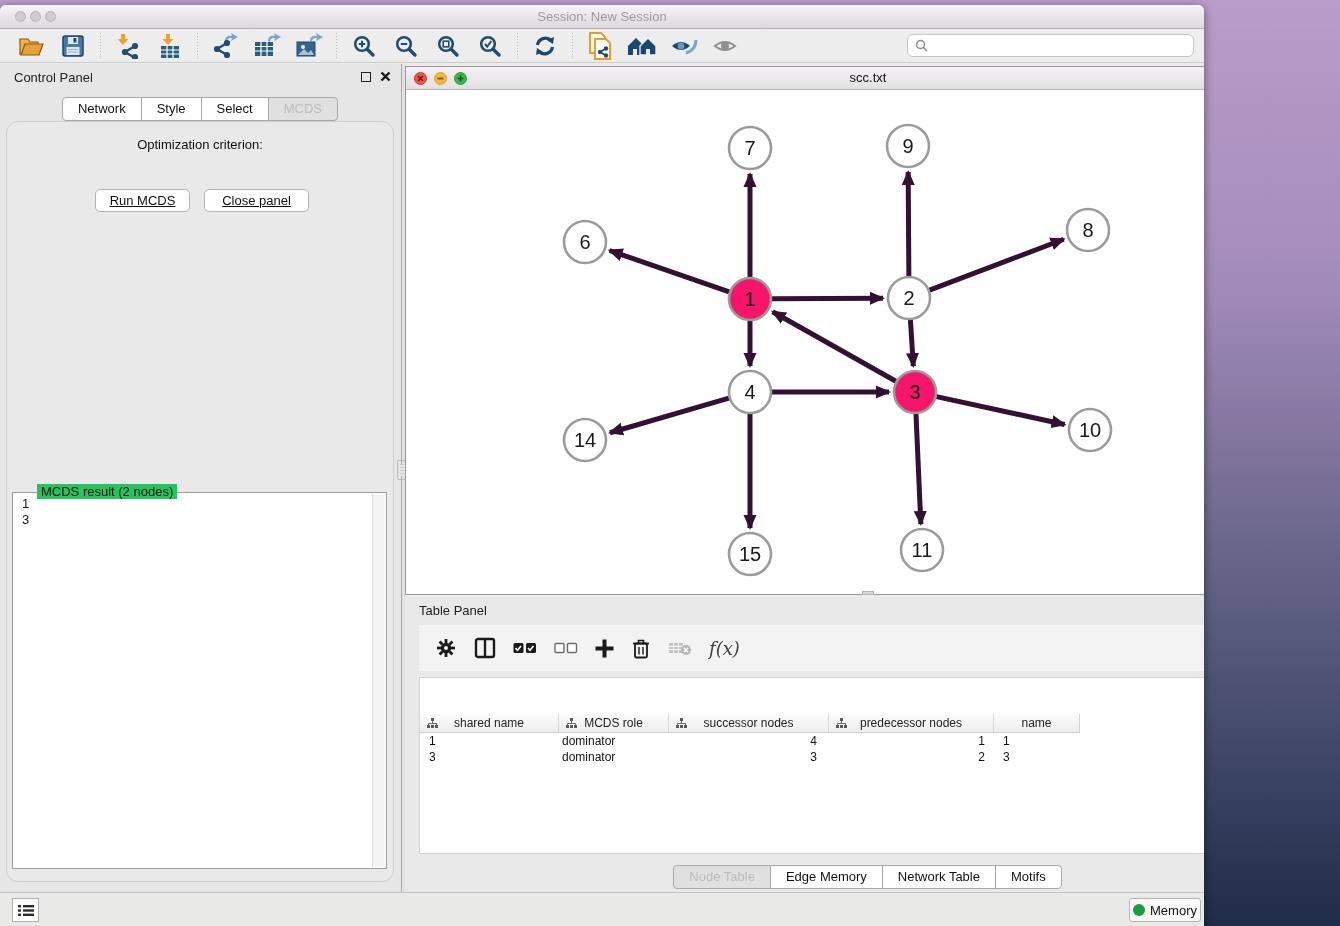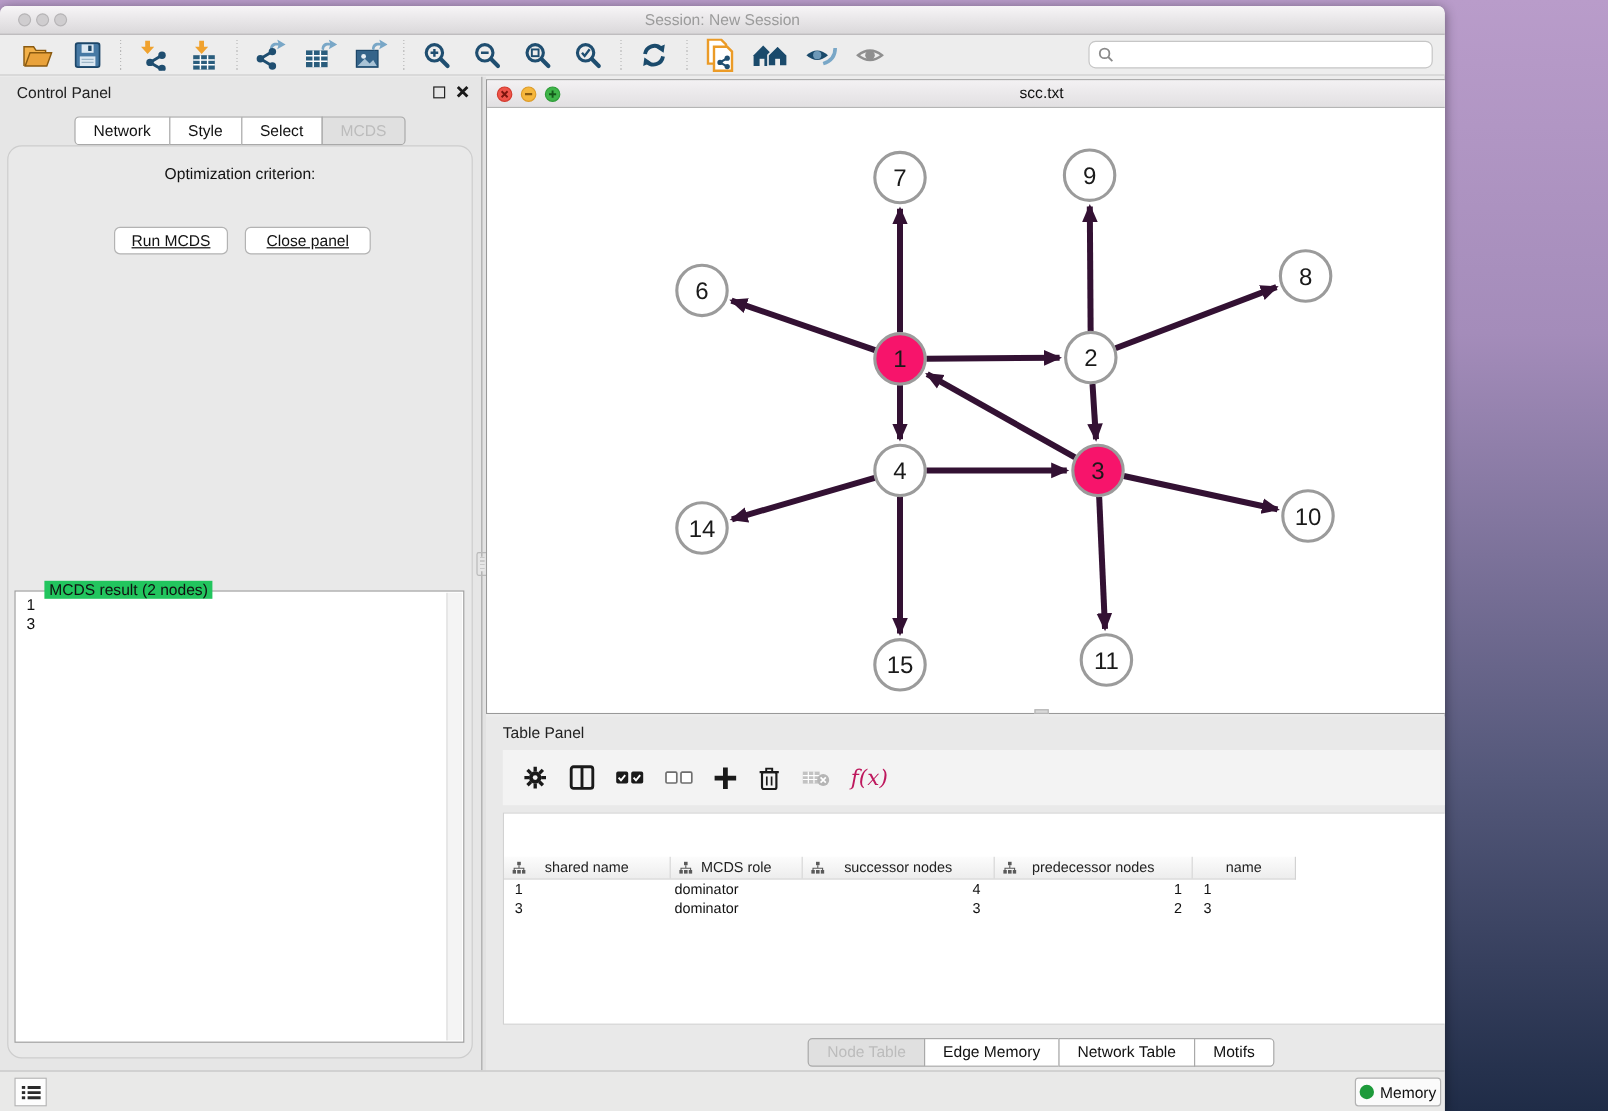--- a/index.html
+++ b/index.html
@@ -84,21 +84,21 @@
   .nw-title { text-align:center; line-height:22px; font-size:13px; color:#111; }
   .nw-canvas { position:absolute; left:0; right:0; top:23px; bottom:0; background:#fff; }
   .nw-grip { position:absolute; left:50%; bottom:-1px; width:12px; height:4px; margin-left:-6px;
     background:#d9d9d9; border:1px solid #b5b5b5; }
 
   
   .table-panel { position:absolute; left:405px; top:533px; width:926px; bottom:0; background:#e9e9e9; }
   .tp-toolbar { position:absolute; left:14px; right:5px; top:28px; height:46px; background:#f3f3f3;
     display:flex; align-items:center; gap:17px; padding-left:16px; }
   .tp-tool { display:flex; align-items:center; justify-content:center; height:30px; }
-  .fx { font-family:"DejaVu Serif", serif; font-style:italic; font-size:18px; color:#be185d; }
+  .fx { font-family:"DejaVu Serif", serif; font-style:italic; font-size:18px; color:#404040; }
   .tp-table { position:absolute; left:14px; right:5px; top:80px; height:177px; background:#fff;
     border:1px solid #d2d2d2; overflow:hidden; }
   .nt-header { display:grid; grid-template-columns:139px 110px 160px 165px 85px; height:19px;
     background:linear-gradient(#fcfcfc,#ededed); border-bottom:1px solid #d2d2d2; width:660px; border-right:1px solid #d2d2d2;margin-top:36px;}
   .th { position:relative; font-size:12px; color:#222; display:flex; align-items:center;
     justify-content:center; border-right:1px solid #d7d7d7; overflow:hidden; }
   .th:last-child { border-right:none; }
   .th .colicon { position:absolute; left:7px; top:4px; }
   .tr { display:grid; grid-template-columns:139px 110px 160px 165px 85px; height:16px; }
   .td { font-size:12px; line-height:16px; overflow:hidden; white-space:nowrap; }

